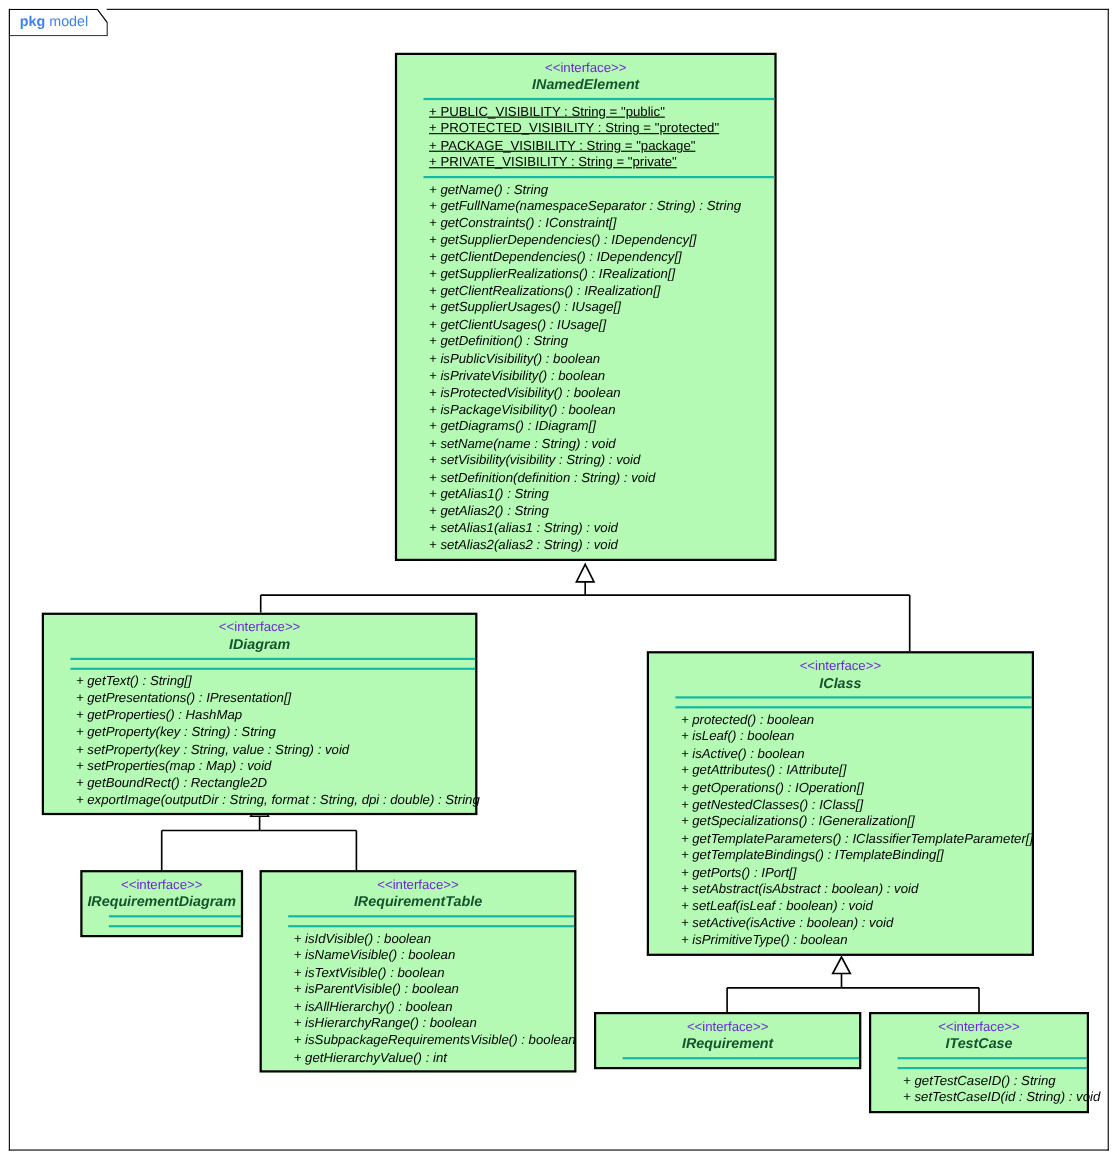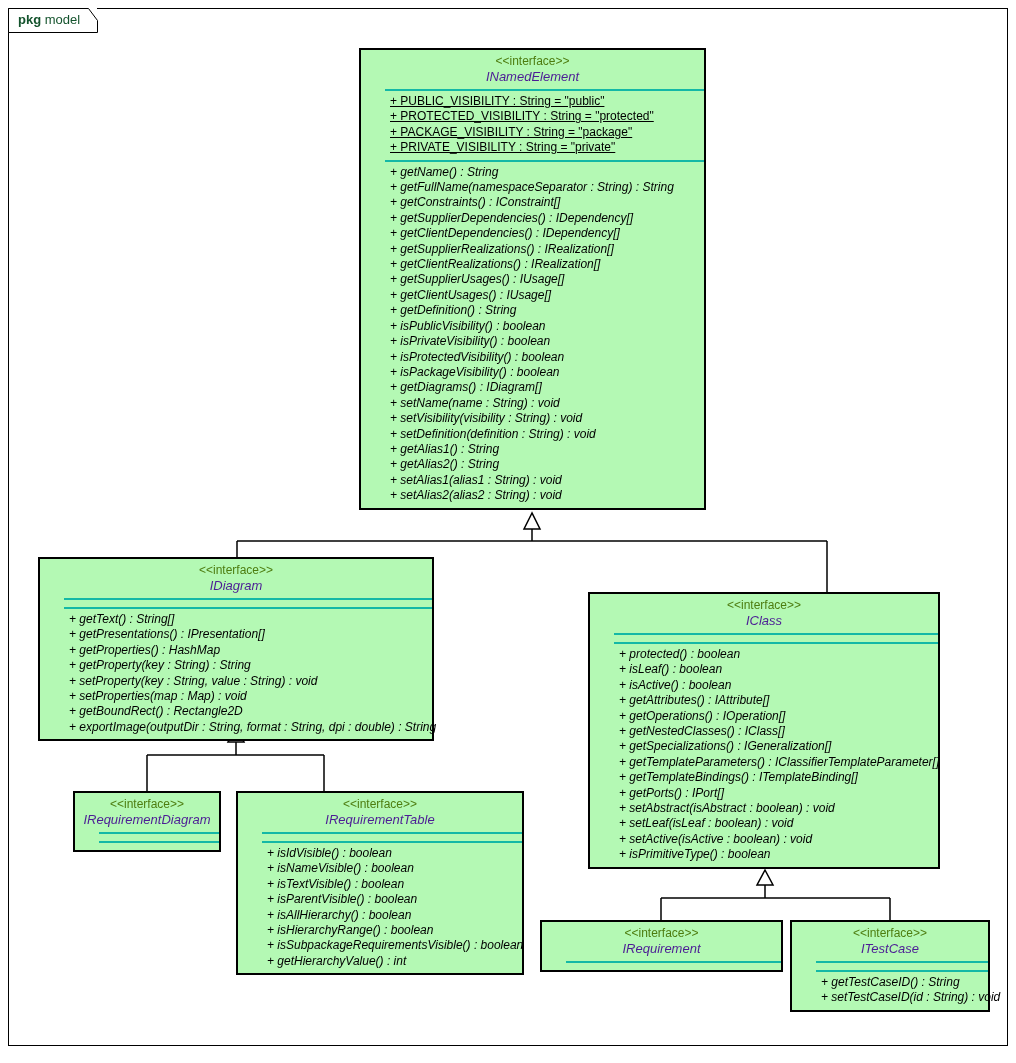--- a/index.html
+++ b/index.html
@@ -44,21 +44,21 @@
   }
   #package-tab .tab-shape {
     position: absolute;
     left: 0; top: 0;
     width: 90px; height: 25px;
   }
   #package-tab-label {
     position: absolute;
     left: 10px; top: 4px;
     font-size: 13px;
-    color: #14532d;
+    color: #3b82f6;
     white-space: nowrap;
     line-height: 16px;
   }
   #package-tab-label .kw {
     font-weight: bold;
   }
 
   
   #connectors {
     position: absolute;
@@ -74,28 +74,28 @@
     border: 2px solid #000;
     box-sizing: border-box;
   }
   .uml-header {
     padding: 4px 4px 5px 4px;
     text-align: center;
     line-height: 15px;
   }
   .uml-stereotype {
     font-size: 12px;
-    color: #4d7c0f;
+    color: #6d28d9;
     font-style: normal;
   }
   .uml-name {
     font-size: 13px;
-    font-weight: normal;
+    font-weight: bold;
     font-style: italic;
-    color: #4c1d95;
+    color: #14532d;
   }
   .uml-compartment {
     border-top: 2px solid #14b8a6;
     padding: 3px 5px 4px 5px;
     margin-left: 24px;
   }
   .uml-compartment.empty {
     padding: 0;
     height: 7px;
   }

